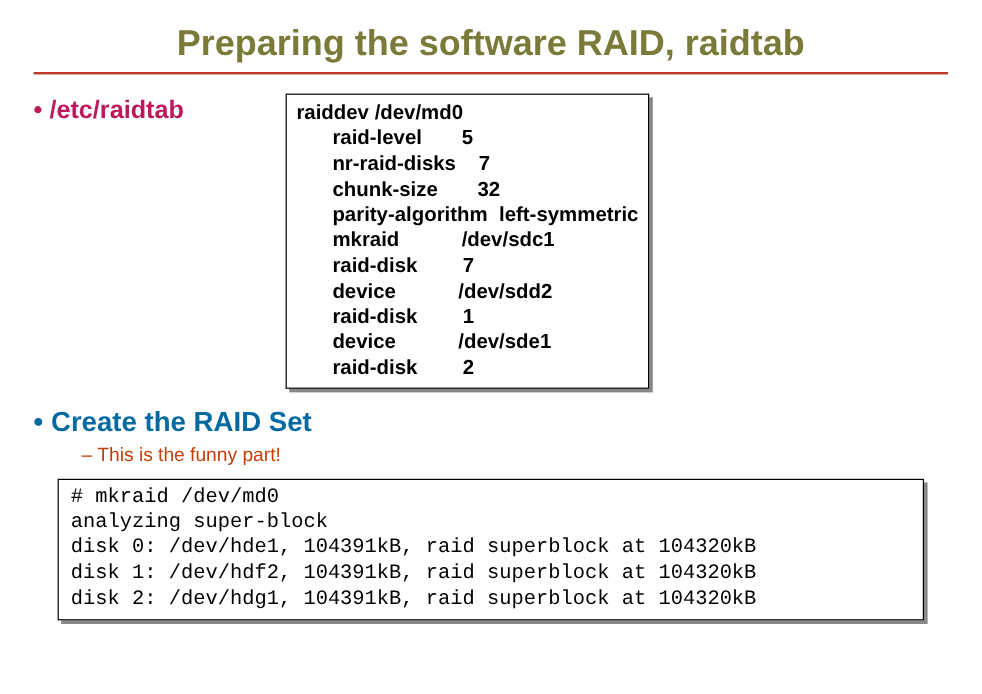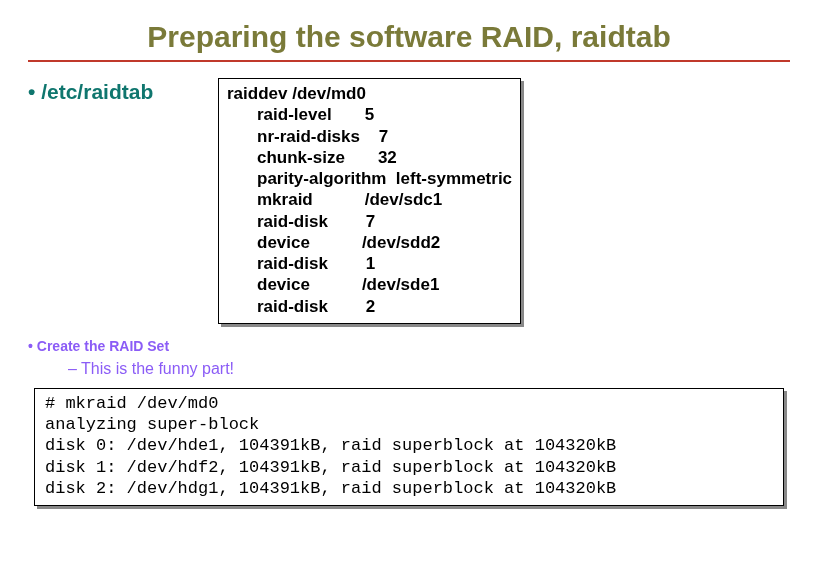--- a/index.html
+++ b/index.html
@@ -20,60 +20,61 @@
     text-align: center;
   }
   .row1 {
     display: flex;
     align-items: flex-start;
     margin-bottom: 14px;
   }
   .bullet-label {
     font-size: 21px;
     font-weight: bold;
-    color: #0f766e;
+    color: #be185d;
     width: 190px;
     flex-shrink: 0;
     padding-top: 2px;
   }
   .bullet-label::before {
     content: "• ";
   }
   .code-box {
     border: 1.5px solid #000;
     background: #ffffff;
     box-shadow: 3px 3px 0 #888;
     padding: 4px 8px 6px 8px;
     font-family: Arial, Helvetica, sans-serif;
     font-size: 17px;
     font-weight: bold;
+    margin-left: 20px;
   }
   .cfg-line { white-space: pre; line-height: 1.25; }
   .cfg-head { }
   .cfg-row { padding-left: 30px; }
   .bullet2 {
-    font-size: 14px;
+    font-size: 23px;
     font-weight: bold;
-    color: #8b5cf6;
+    color: #0369a1;
     margin-bottom: 6px;
   }
   .bullet2::before { content: "• "; }
   .sub {
     font-size: 16px;
-    color: #8b5cf6;
+    color: #c2410c;
     margin-left: 40px;
     margin-bottom: 10px;
   }
   .sub::before { content: "– "; }
   .term-box {
     border: 1.5px solid #000;
     background: #ffffff;
     box-shadow: 3px 3px 0 #888;
     padding: 4px 10px 6px 10px;
-    margin: 0 6px;
+    margin: 0 20px;
     font-family: "Courier New", Courier, monospace;
     font-size: 17px;
     line-height: 1.25;
     white-space: pre;
   }
 </style>
 </head>
 <body>
 
 <div class="title">Preparing the software RAID, raidtab</div>

